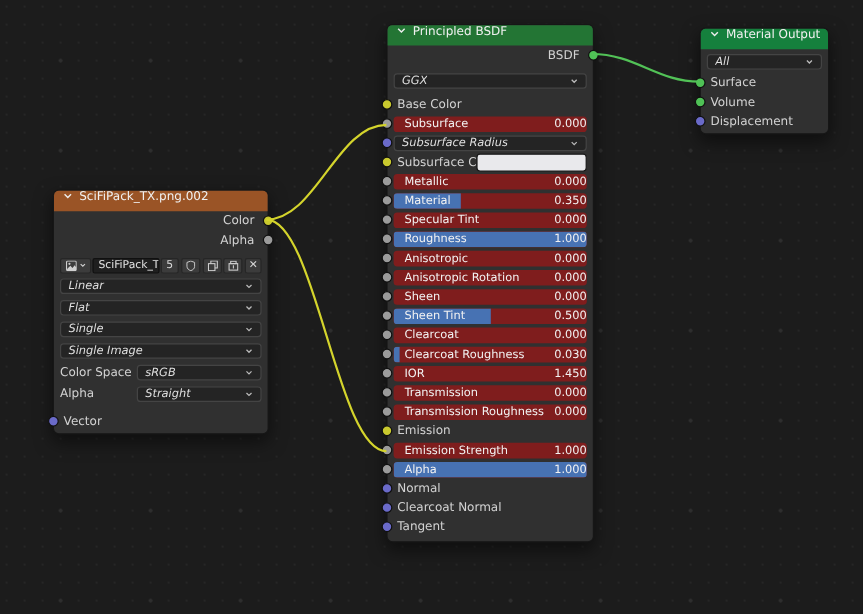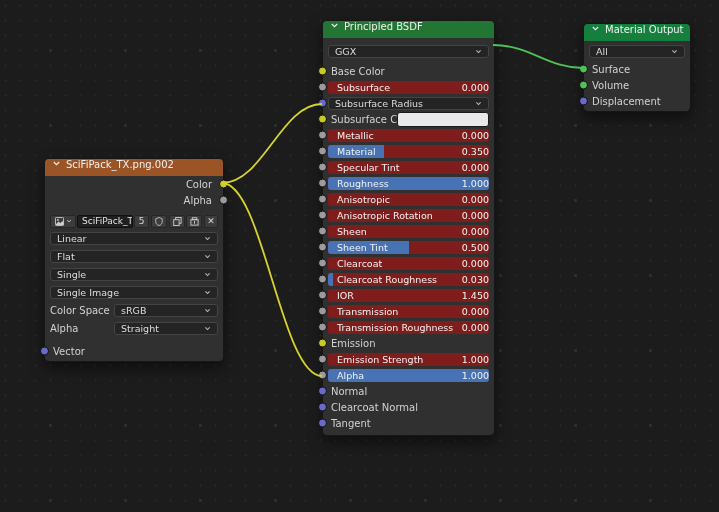--- a/index.html
+++ b/index.html
@@ -46,21 +46,21 @@
     align-items:center;font-size:9.5px;min-width:0;
   }
   .slider{background:#7f1d1d;overflow:hidden;color:#f2f2f2;}
   .slider .fill{position:absolute;left:0;top:0;bottom:0;background:#4772b3;}
   .slider .slbl{position:relative;margin-left:9px;flex:1;overflow:hidden;white-space:nowrap;}
   .slider .sval{position:relative;margin-right:0;}
   .dd{
     background:#242424;border:1px solid #444;color:#dedede;
     padding:0 6px;justify-content:space-between;box-sizing:border-box;
   }
-  .dd .ddlbl{overflow:hidden;white-space:nowrap;}
+  .dd .ddlbl{overflow:hidden;white-space:nowrap;font-style:italic;}
   .swatch{background:#e9e9ec;border:1px solid #1a1a1a;}
   .lblw{flex:none;width:66px;}
   .lblw2{flex:none;width:64px;}
   .db-btn{
     flex:none;height:13px;background:#3c3c3c;border:1px solid #262626;border-radius:2px;
     display:flex;align-items:center;justify-content:center;color:#d8d8d8;font-size:9px;
     box-sizing:border-box;
   }
   .db-name{
     flex:1;height:13px;background:#1f1f1f;border:1px solid #101010;display:flex;align-items:center;
@@ -205,20 +205,24 @@
 
   <div class="node" style="left:322px;top:20px;width:171px;">
     <div class="node-header hdr-shader">
       <span class="chev">
         <svg width="9" height="9" viewBox="0 0 10 10">
             <path d="M2 3.3 L5 6.3 L8 3.3" fill="none" stroke="#eee" stroke-width="1.3"></path>
           </svg>
       </span>
       <span class="lbl" style="color:#f0f0f0">Principled BSDF</span>
     </div>
+    <div class="row out-row">
+      <span class="lbl">BSDF</span>
+      <span class="socket out s-green"></span>
+    </div>
     <div class="spacer4"></div>
     <div id="bsdf-config">
         <div class="row row18">
           <div class="widget dd">
             <span class="ddlbl">GGX</span>
             <svg width="7" height="7" viewBox="0 0 10 10">
               <path d="M2 3.5 L5 6.5 L8 3.5" fill="none" stroke="#bbb" stroke-width="1.5"></path>
             </svg>
           </div>
         </div>

